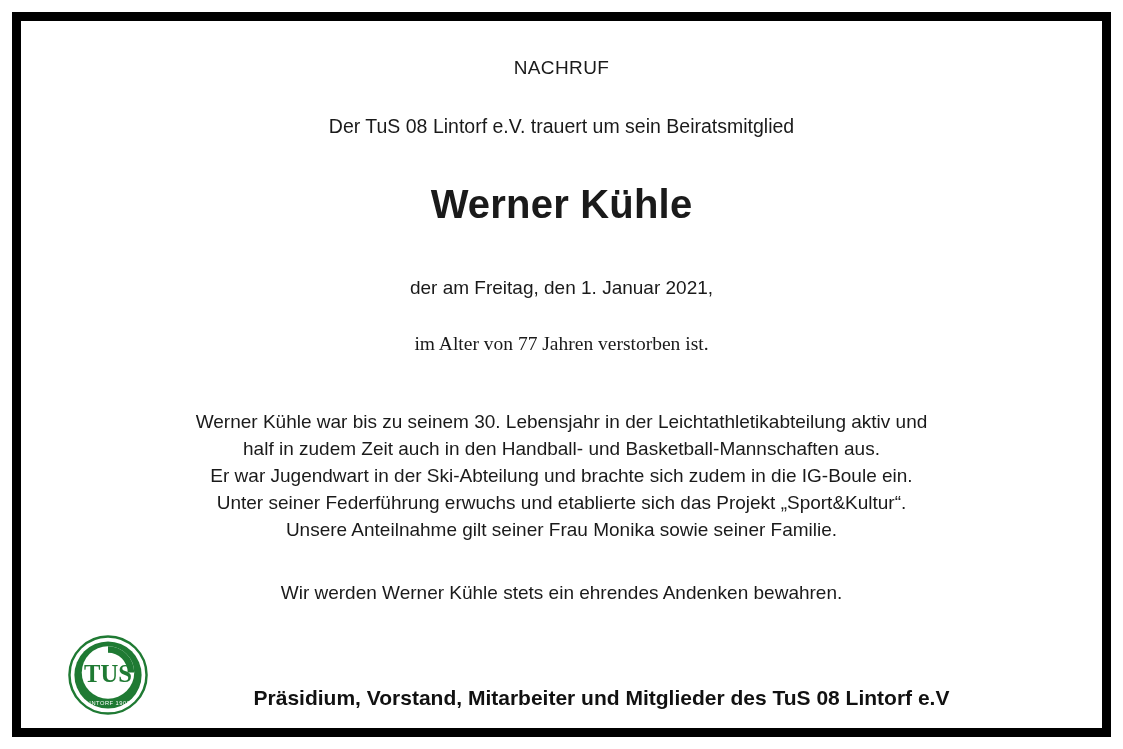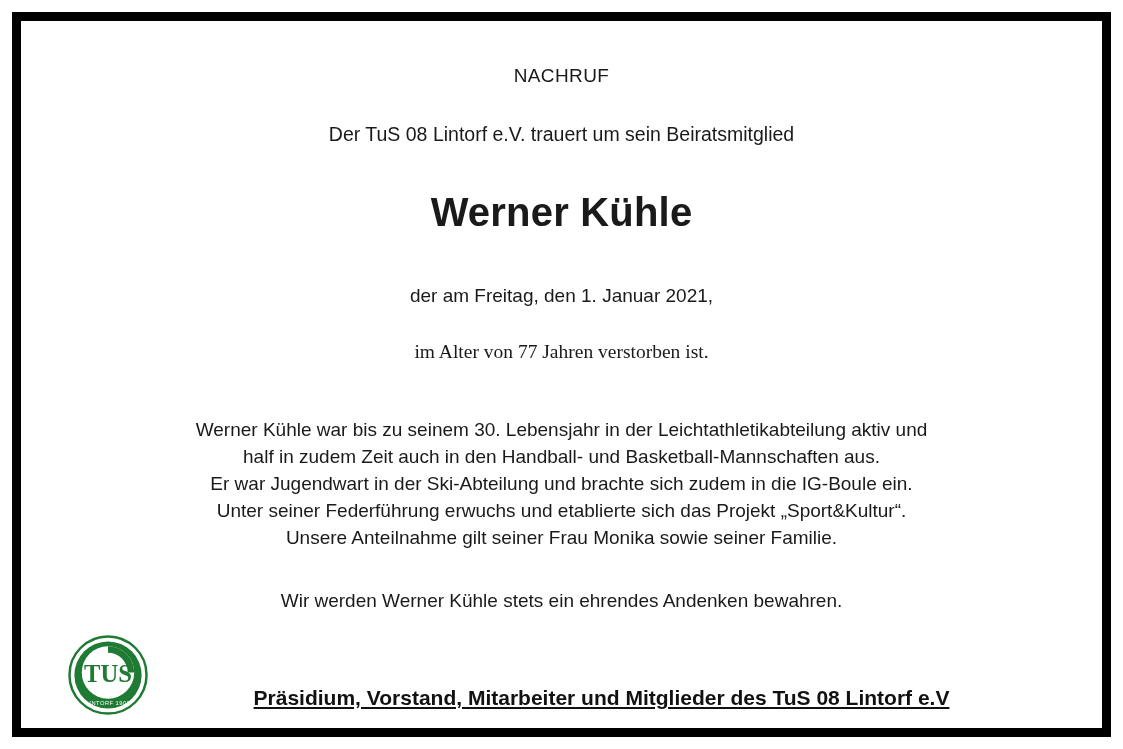--- a/index.html
+++ b/index.html
@@ -28,21 +28,21 @@
     height: 100%;
     box-sizing: border-box;
     border: 9px solid #000000;
     background: #ffffff;
   }
   .inner {
     position: relative;
     width: 100%;
     height: 100%;
     box-sizing: border-box;
-    padding: 24px 28px 0 28px;
+    padding: 16px 28px 0 28px;
     text-align: center;
   }
   .line {
     line-height: 1.35;
     color: #1a1a1a;
   }
   .nachruf {
     font-size: 19px;
     margin-top: 18px;
     letter-spacing: 0.4px;
@@ -83,21 +83,20 @@
   .signature-row {
     position: absolute;
     left: 0;
     right: 0;
     bottom: 18px;
     display: flex;
     align-items: center;
     justify-content: center;
     gap: 16px;
     padding-left: 10px;
-    text-decoration: underline;
   }
   .logo {
     position: absolute;
     left: 46px;
     bottom: 12px;
     width: 82px;
     height: 82px;
   }
   .signature {
     font-size: 21px;

